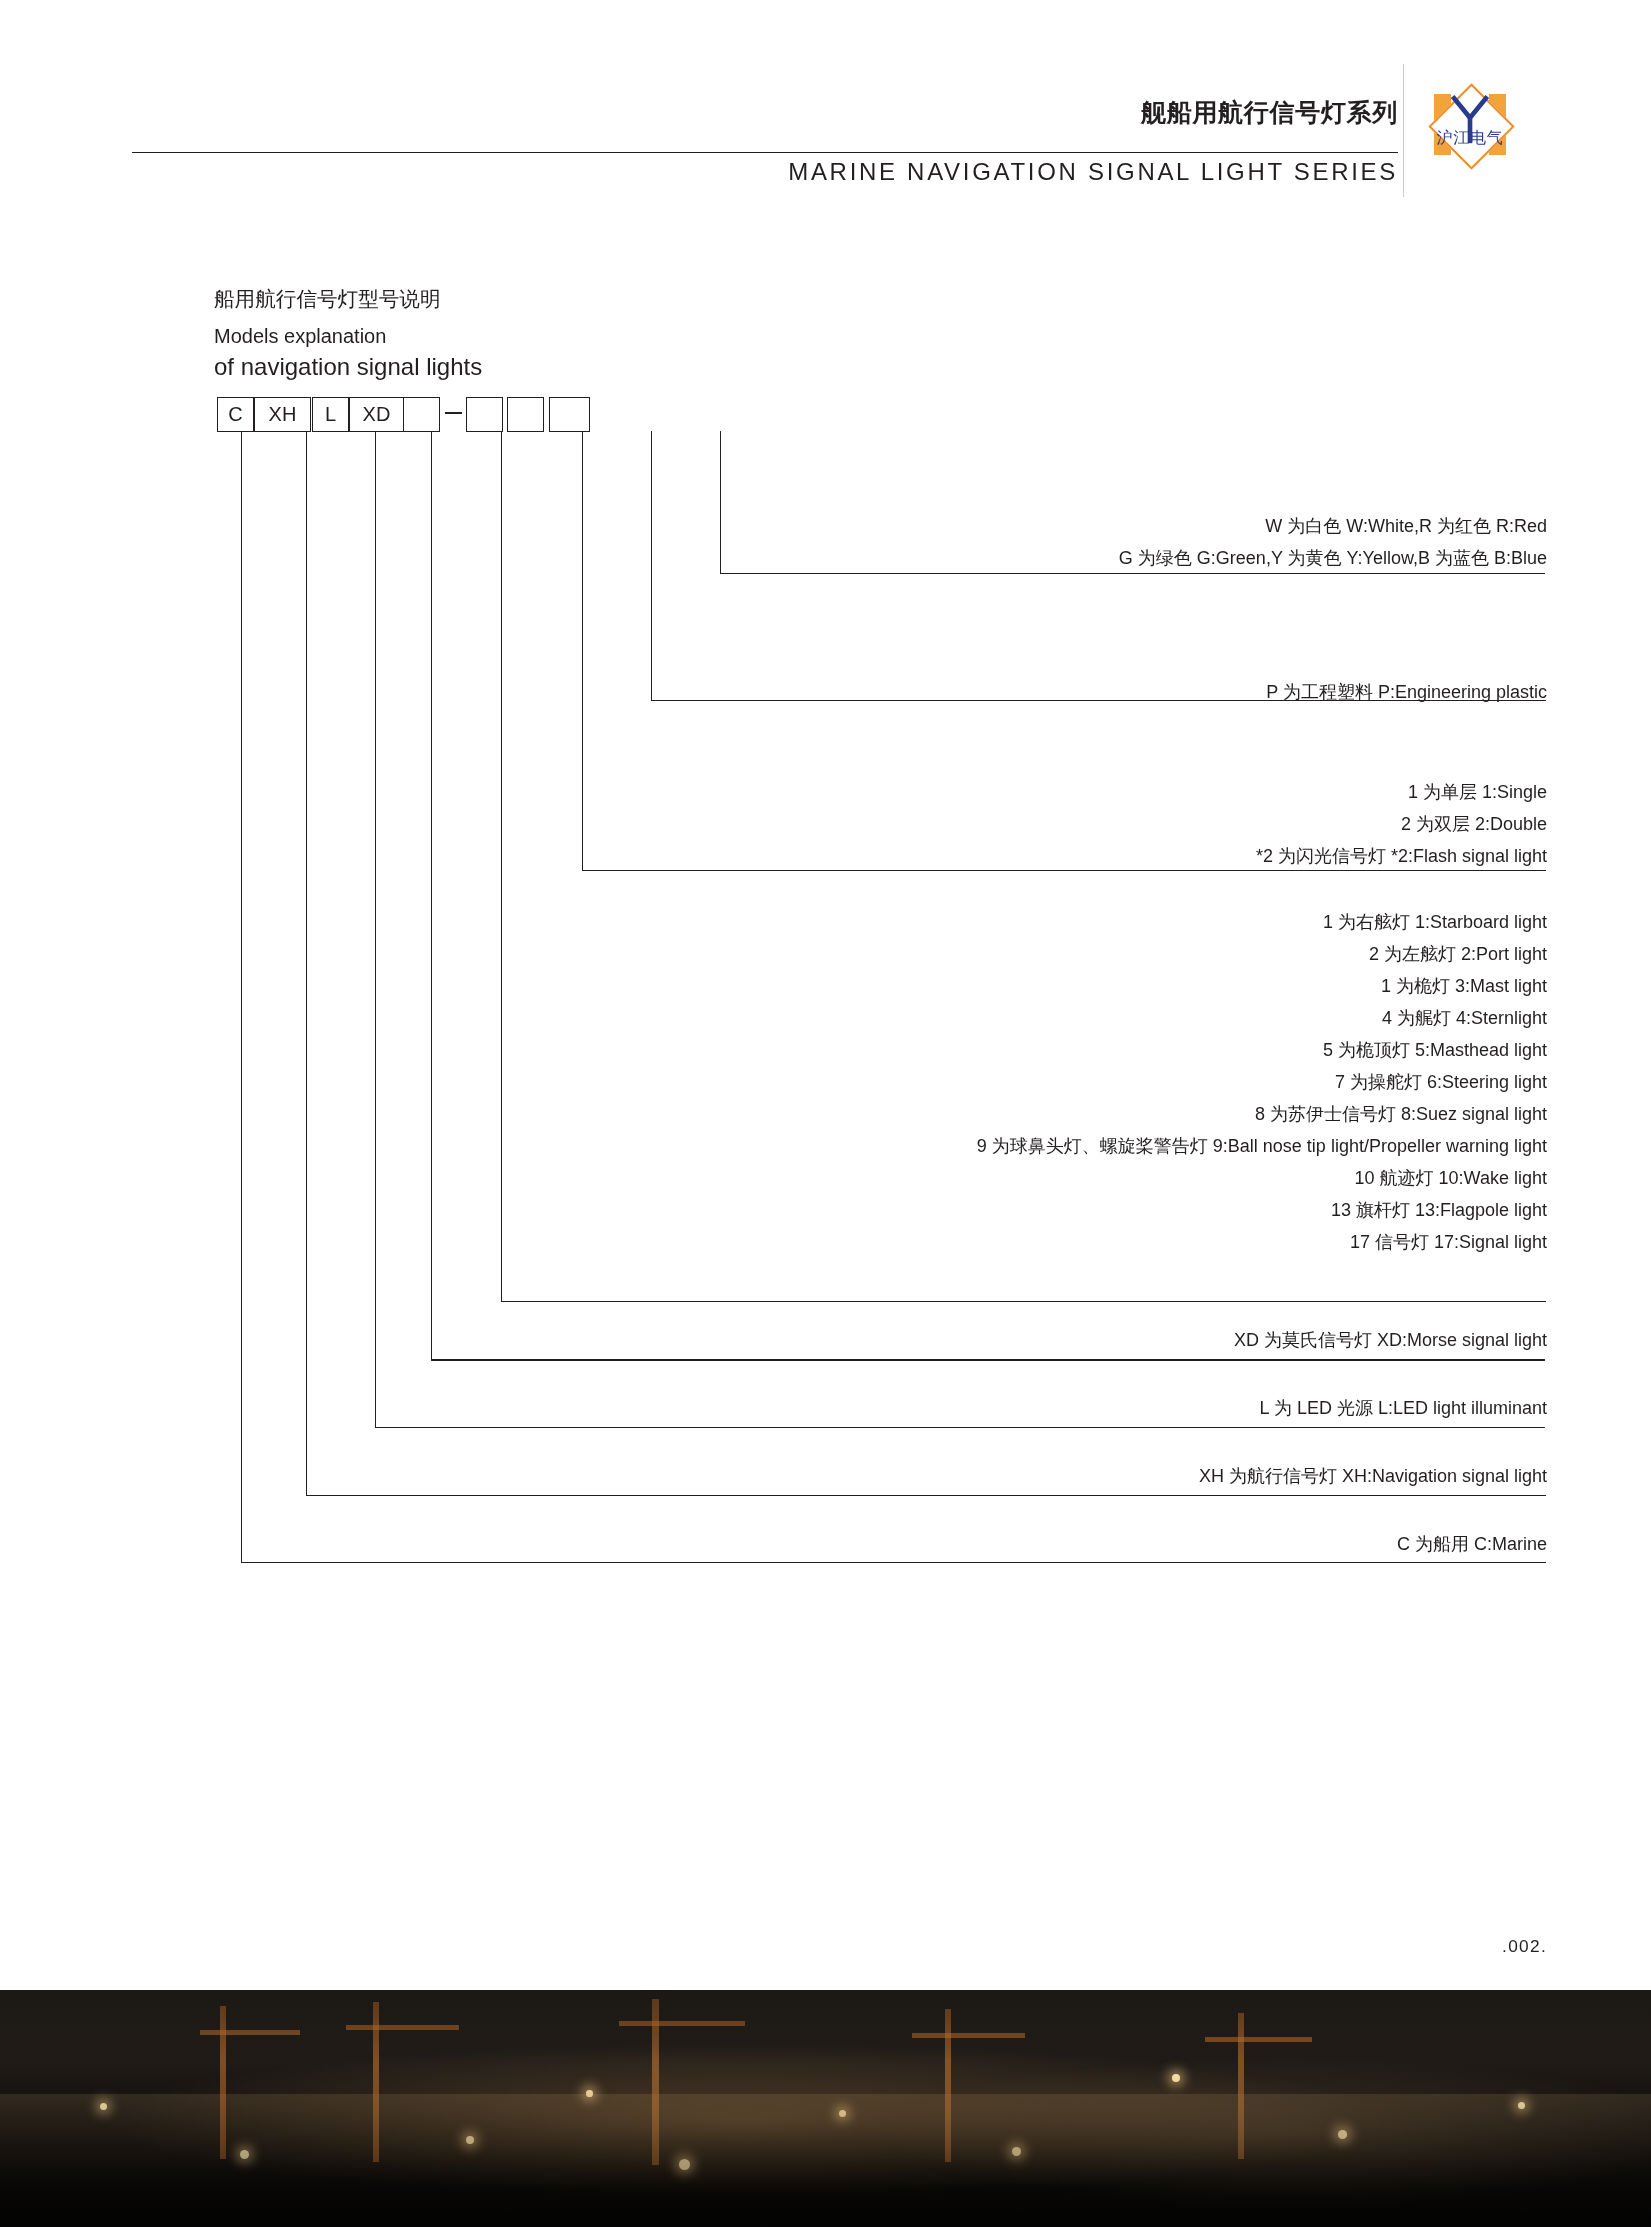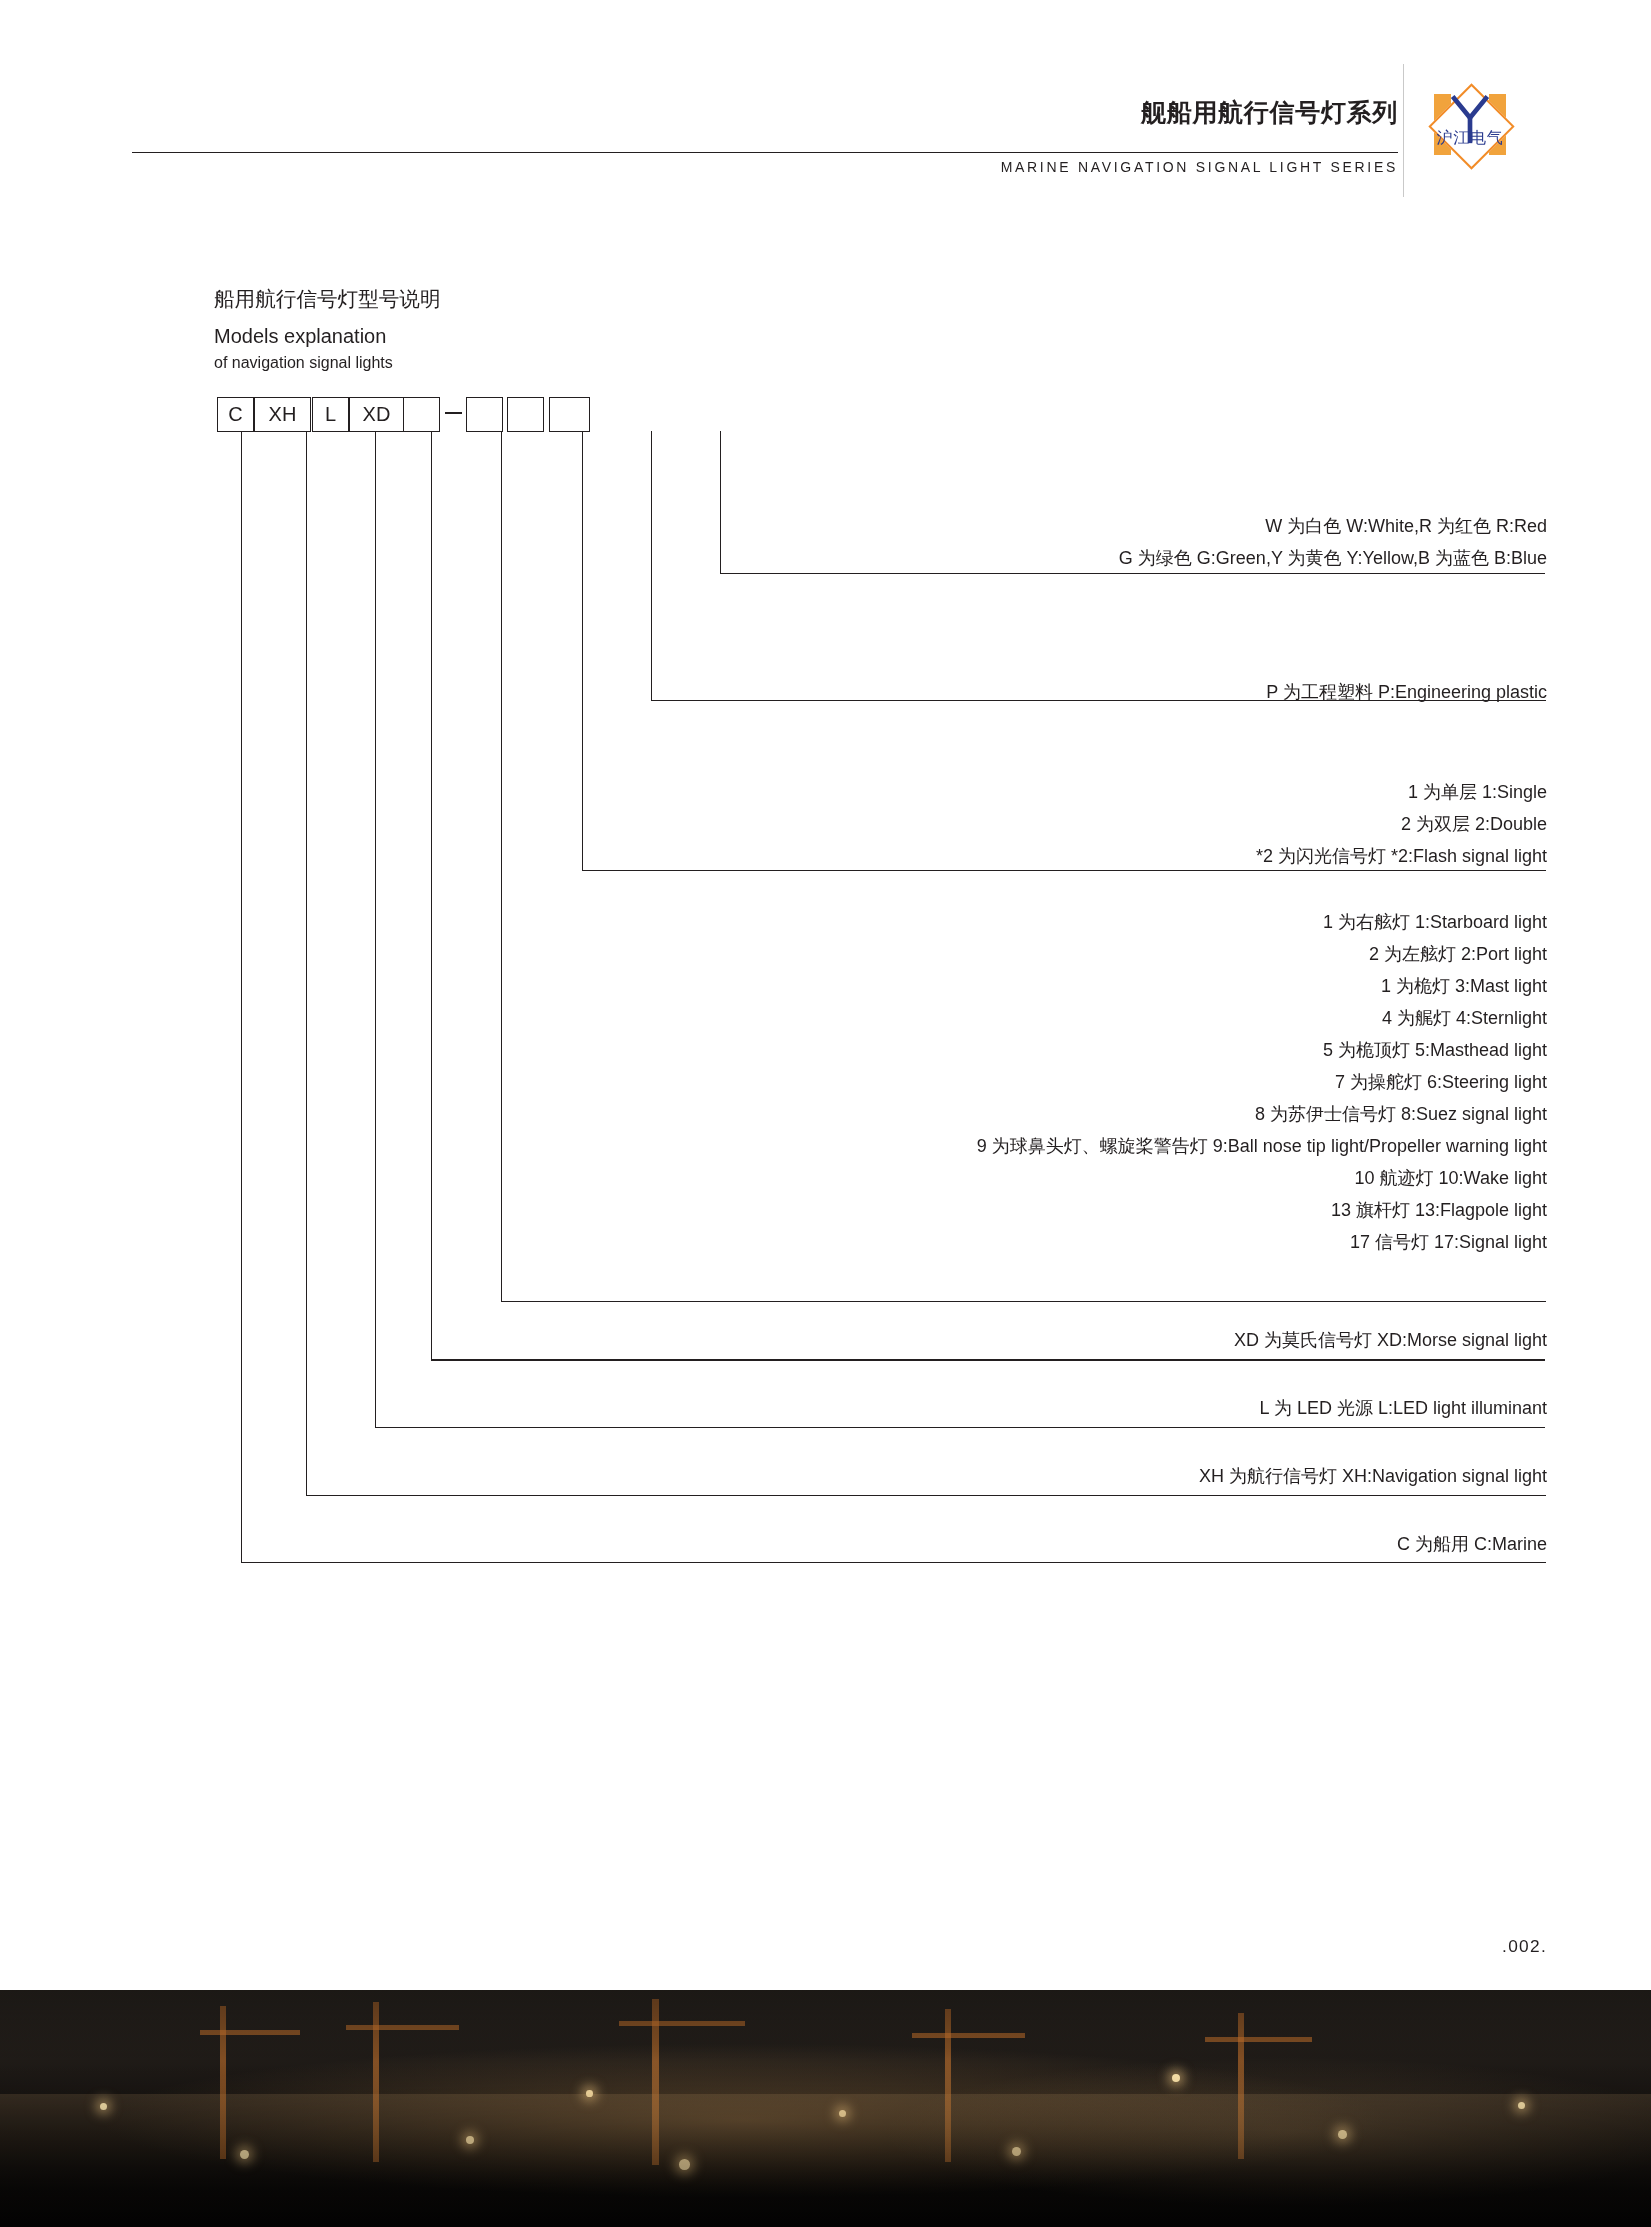--- a/index.html
+++ b/index.html
@@ -40,21 +40,21 @@
     letter-spacing: 0.7px;
     line-height: 1;
     text-align: right;
     white-space: nowrap;
     color: #231f20;
   }
   .header-title-en {
     position: absolute;
     right: 254px;
     top: 160px;
-    font-size: 14px;
+    font-size: 24px;
     letter-spacing: 2.7px;
     line-height: 1;
     text-align: right;
     white-space: nowrap;
     color: #231f20;
     font-family: "Liberation Sans", sans-serif;
   }
   .header-sep {
     position: absolute;
     left: 1403px;
@@ -125,21 +125,21 @@
     left: 214px;
     top: 326px;
     font-size: 20px;
     line-height: 1;
     white-space: nowrap;
   }
   .sec-title-en2 {
     position: absolute;
     left: 214px;
     top: 355px;
-    font-size: 16px;
+    font-size: 24px;
     line-height: 1;
     white-space: nowrap;
   }
 
   
   .code-row {
     position: absolute;
     left: 217px;
     top: 397px;
     height: 35px;

